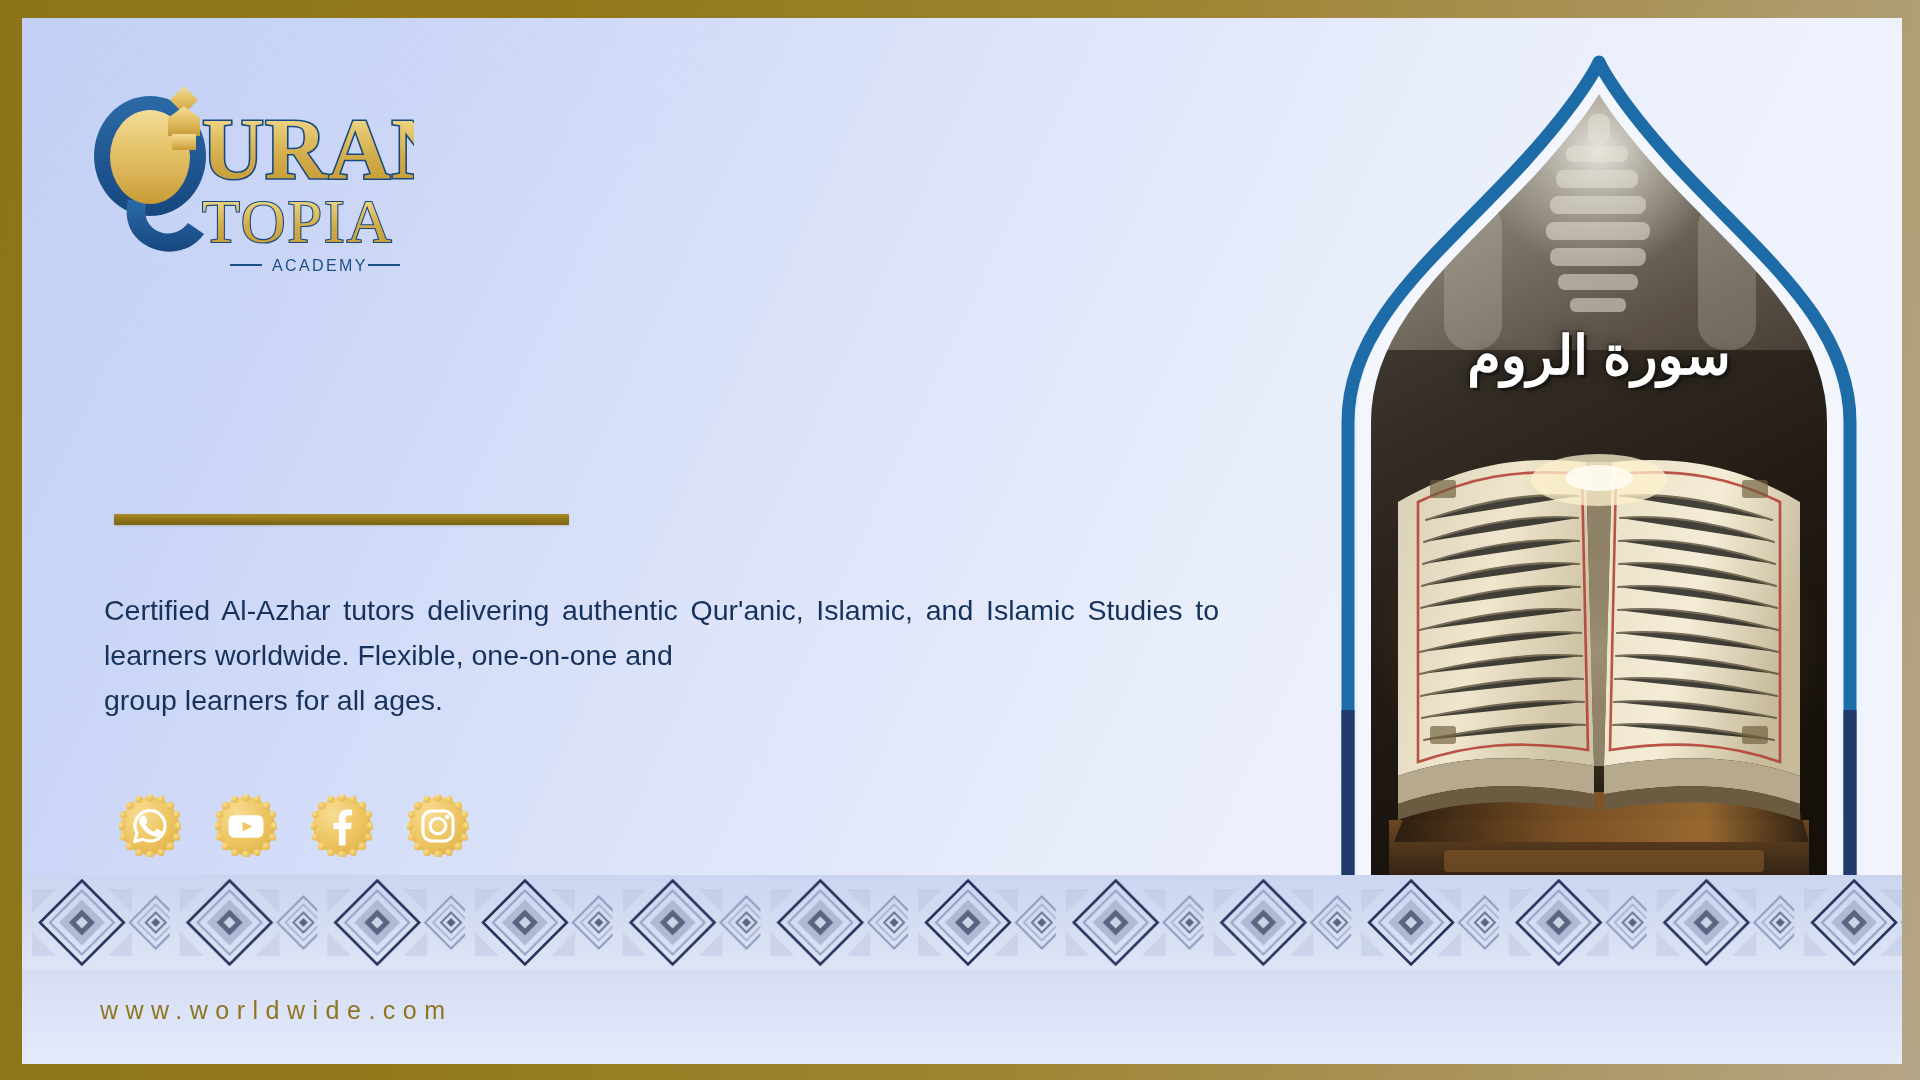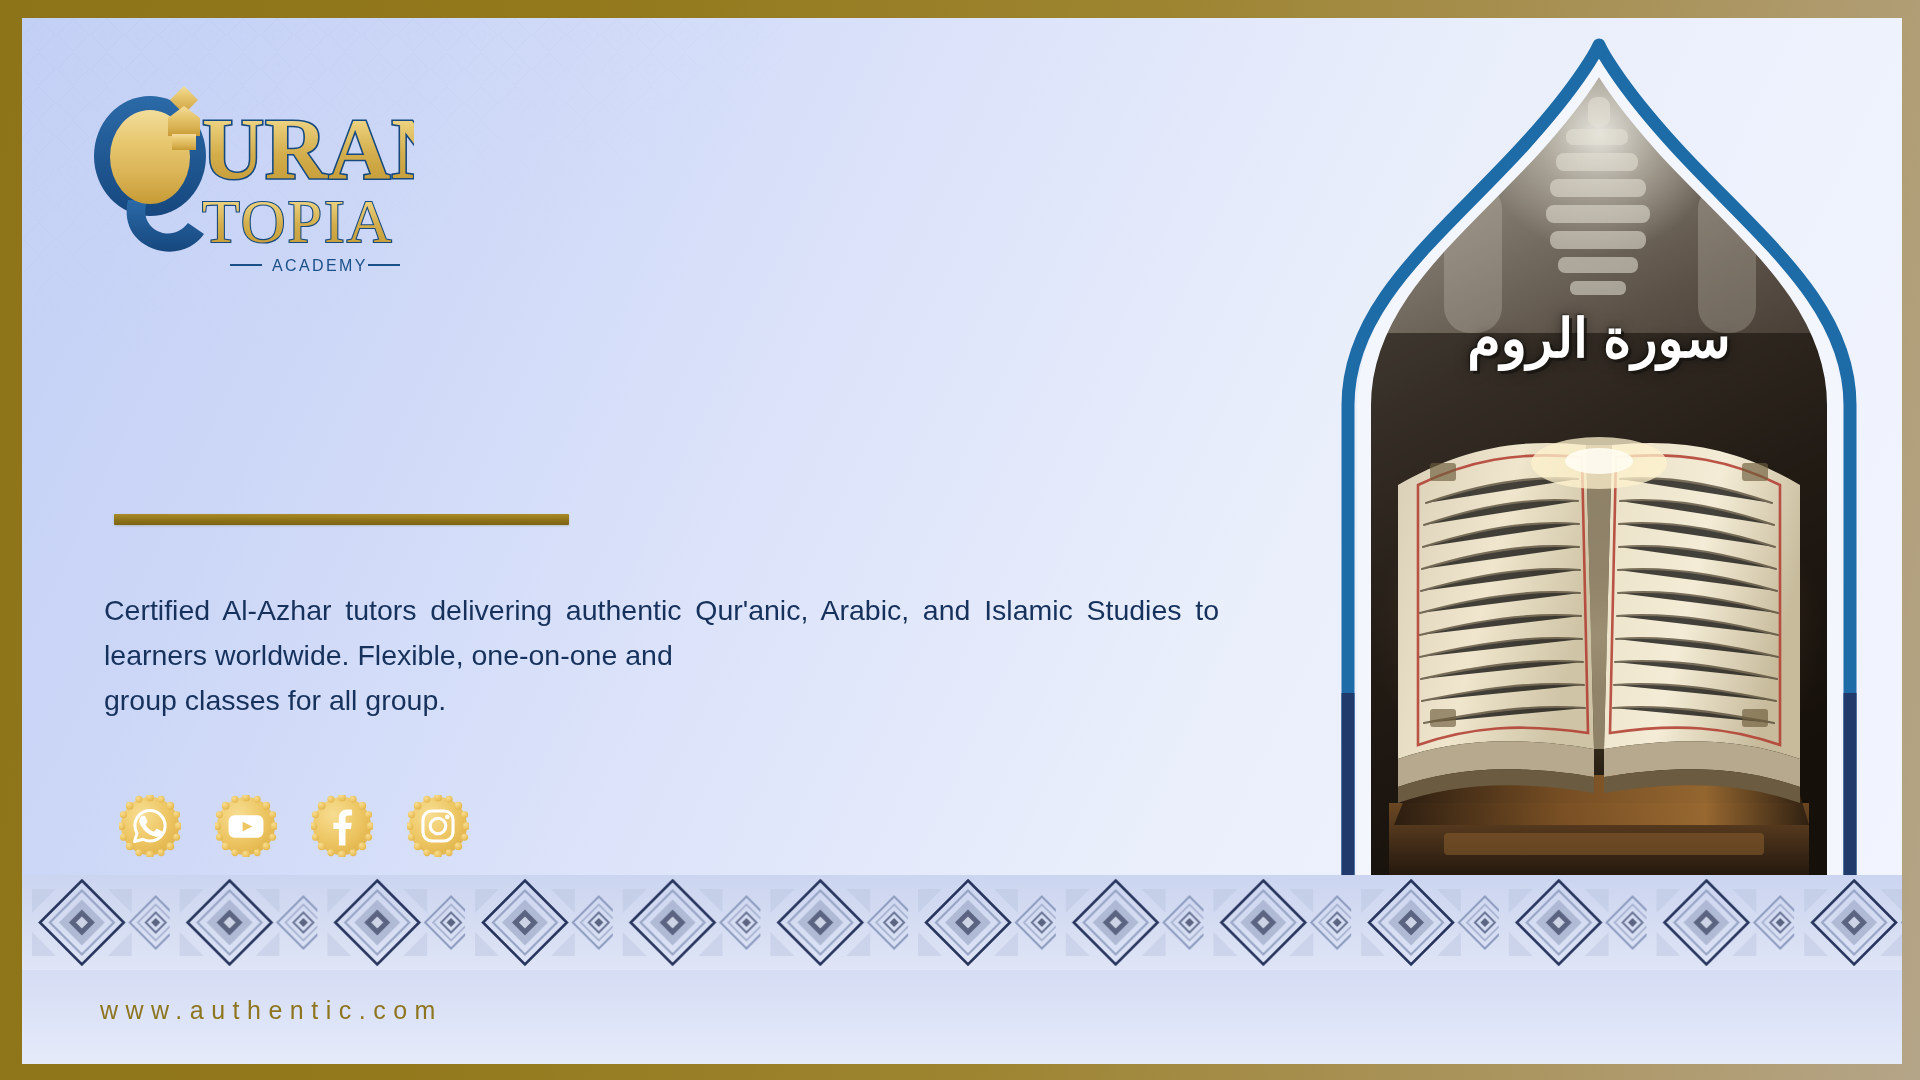--- a/index.html
+++ b/index.html
@@ -64,21 +64,21 @@
     text-justify:inter-word;
   }
   #body-copy .lastline { display:block; text-align:left; }
 
   
   #socials { position:absolute; left:97px; top:777px; display:flex; gap:34px; }
   .social { position:relative; width:62px; height:62px; }
   .social svg { display:block; width:62px; height:62px; }
 
   
-  #arch { position:absolute; left:1272px; top:15px; width:610px; height:880px; }
+  #arch { position:absolute; left:1272px; top:32px; width:610px; height:880px; }
   #arch svg { display:block; width:100%; height:100%; }
   #arch-caption {
     position:absolute; left:0; right:0; top:274px;
     text-align:center;
     font-size:54px; font-weight:700;
     color:#ffffff;
     direction:rtl;
     letter-spacing:0;
     text-shadow:
       3px 3px 0 rgba(25,22,18,.85),
@@ -167,23 +167,23 @@
 
         <line x1="146" y1="205" x2="178" y2="205" stroke="#1b4f87" stroke-width="2"></line>
         <text x="188" y="211" font-family="Liberation Sans, sans-serif" font-size="16" font-weight="400" fill="#1b4f87" letter-spacing="2.4">ACADEMY</text>
         <line x1="284" y1="205" x2="316" y2="205" stroke="#1b4f87" stroke-width="2"></line>
       </svg>
     </div>
 
     <div id="headline-rule"></div>
 
     <div id="body-copy">
-      <span>Certified Al-Azhar tutors delivering authentic Qur'anic, Arabic, and</span>
+      <span>Certified Al-Azhar tutors delivering authentic Qur'anic, Islamic, and</span>
       <span>Islamic Studies to learners worldwide. Flexible, one-on-one and</span>
-      <span class="lastline">group classes for all group.</span>
+      <span class="lastline">group learners for all ages.</span>
     </div>
 
     <div id="socials">
 
       <div class="social">
         <svg viewBox="0 0 64 64">
           <defs>
             <radialGradient id="gcoin" cx="35%" cy="30%" r="80%">
               <stop offset="0%" stop-color="#f7dd92"></stop>
               <stop offset="55%" stop-color="#eec765"></stop>
@@ -483,17 +483,17 @@
               <path d="M0 -10 L10 0 L0 10 L-10 0 Z" fill="none" stroke="#6e7898" stroke-width="2"></path>
               <path d="M0 -4.5 L4.5 0 L0 4.5 L-4.5 0 Z" fill="#5b6480"></path>
             </g>
           </pattern>
         </defs>
         <rect width="1884" height="95" fill="url(#diam)"></rect>
       </svg>
     </div>
 
     <div id="footer">
-      <div id="site-url">www.authentic.com</div>
+      <div id="site-url">www.worldwide.com</div>
     </div>
 
   </div>
 </div>
 
 </body></html>

